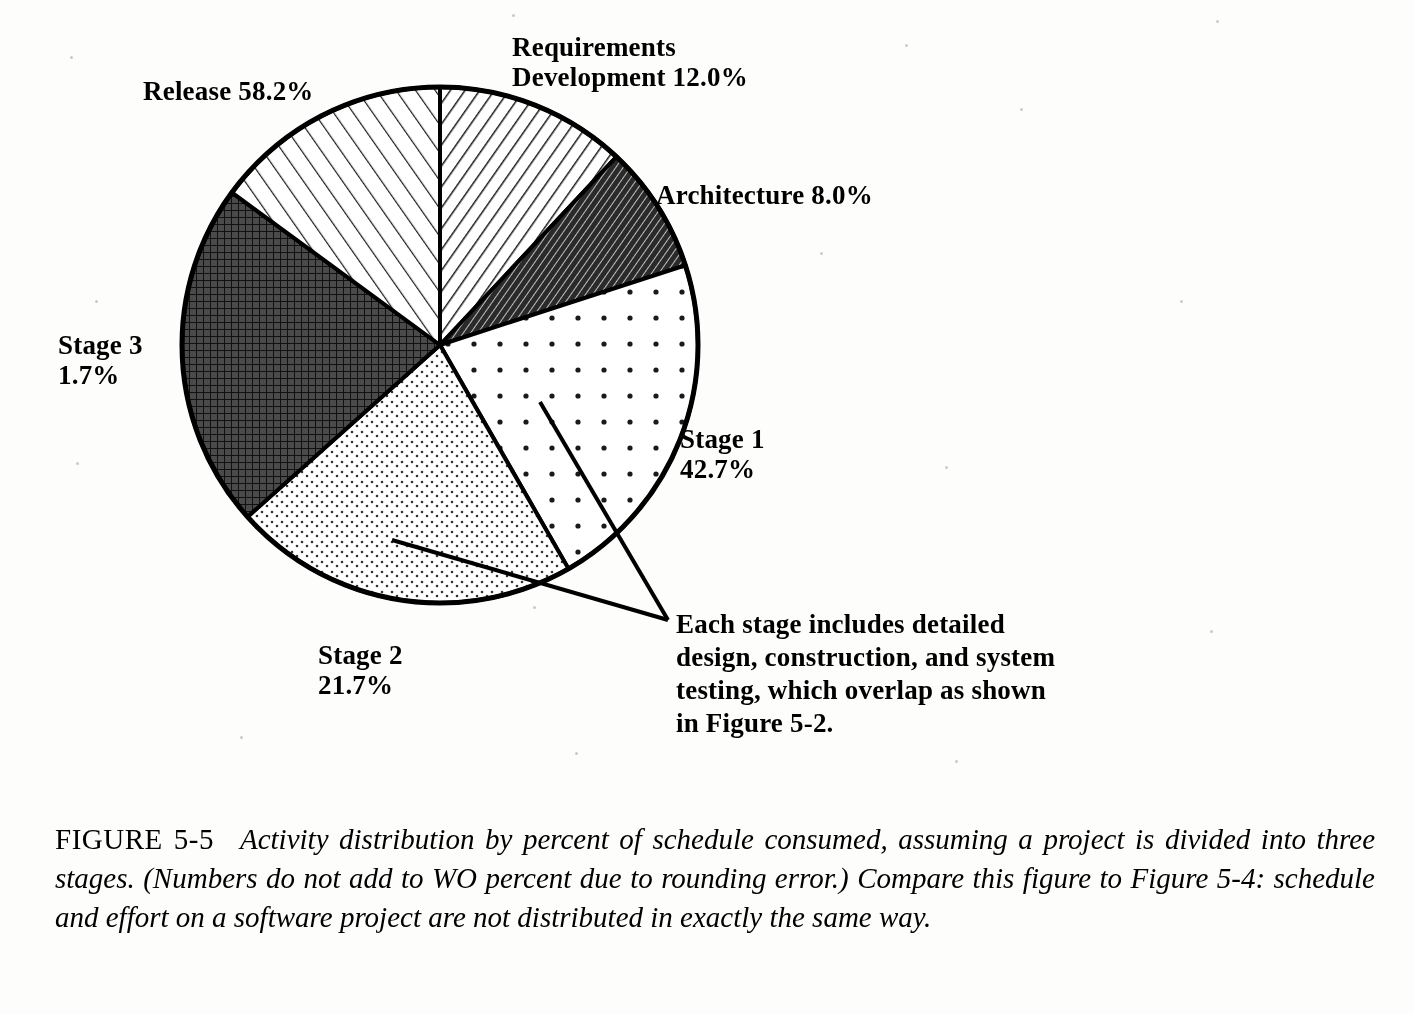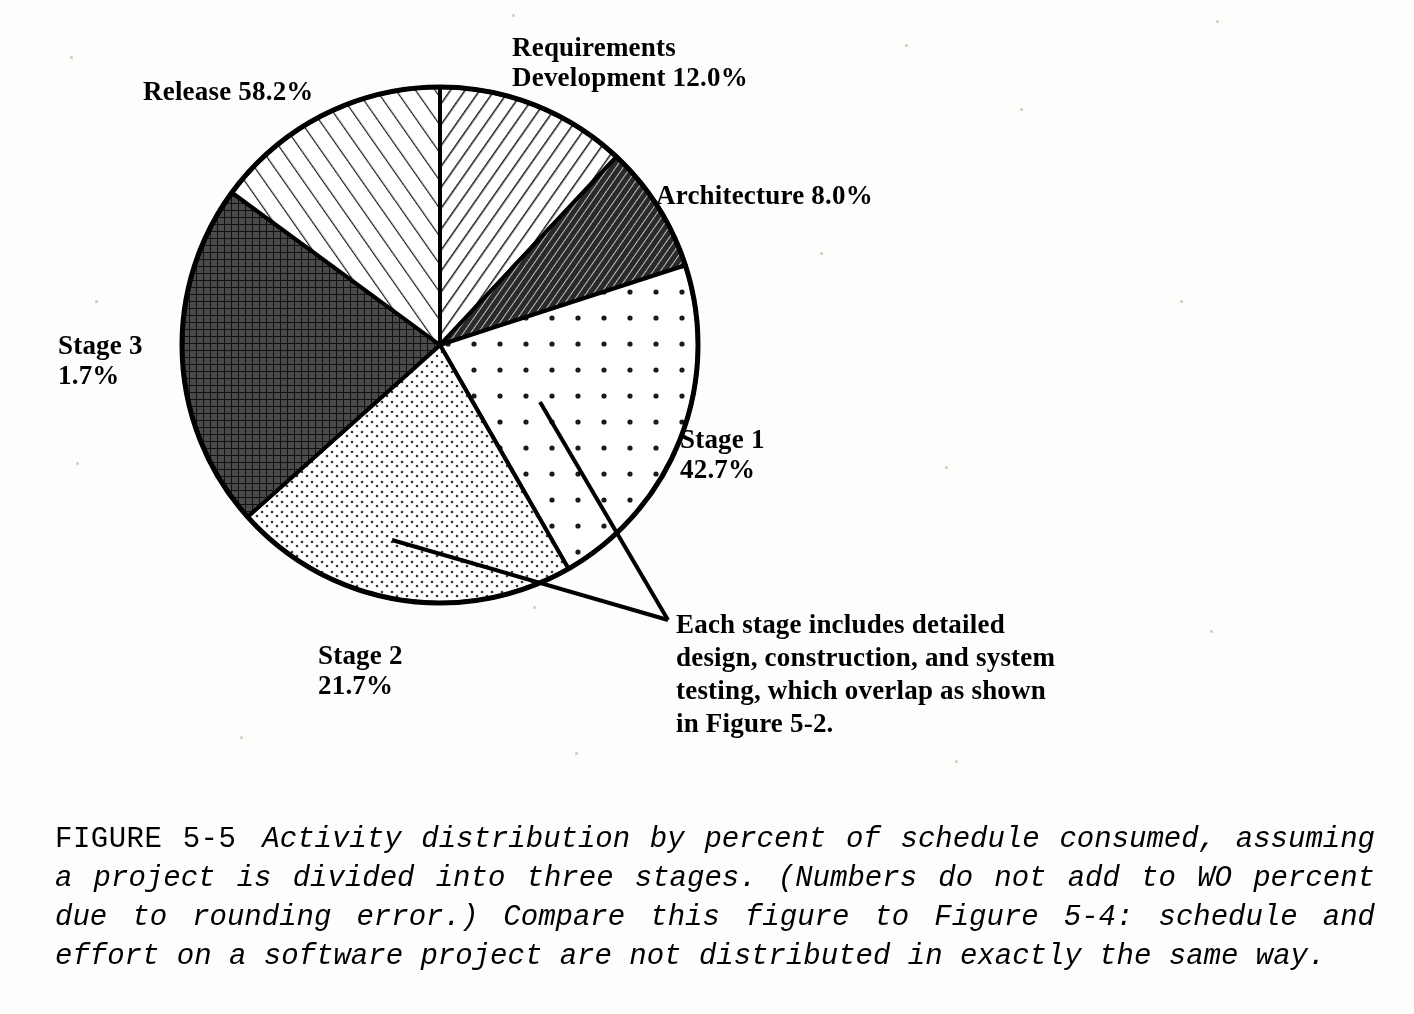--- a/index.html
+++ b/index.html
@@ -50,21 +50,21 @@
   #lbl-stage3       { left: 58px;   top: 330px; }
   #lbl-stage1       { left: 680px;  top: 424px; }
   #lbl-stage2       { left: 318px;  top: 640px; }
   #lbl-note         { left: 676px;  top: 608px; line-height: 1.22; }
 
   .caption {
     position: absolute;
     left: 55px;
     top: 820px;
     width: 1320px;
-    font-family: Liberation Mono, monospace;
+    font-family: Liberation Serif, serif;
     font-size: 29px;
     line-height: 1.35;
     color: #000;
     font-style: italic;
     text-align: justify;
   }
   .caption .fignum {
     font-style: normal;
     letter-spacing: 0.5px;
   }

